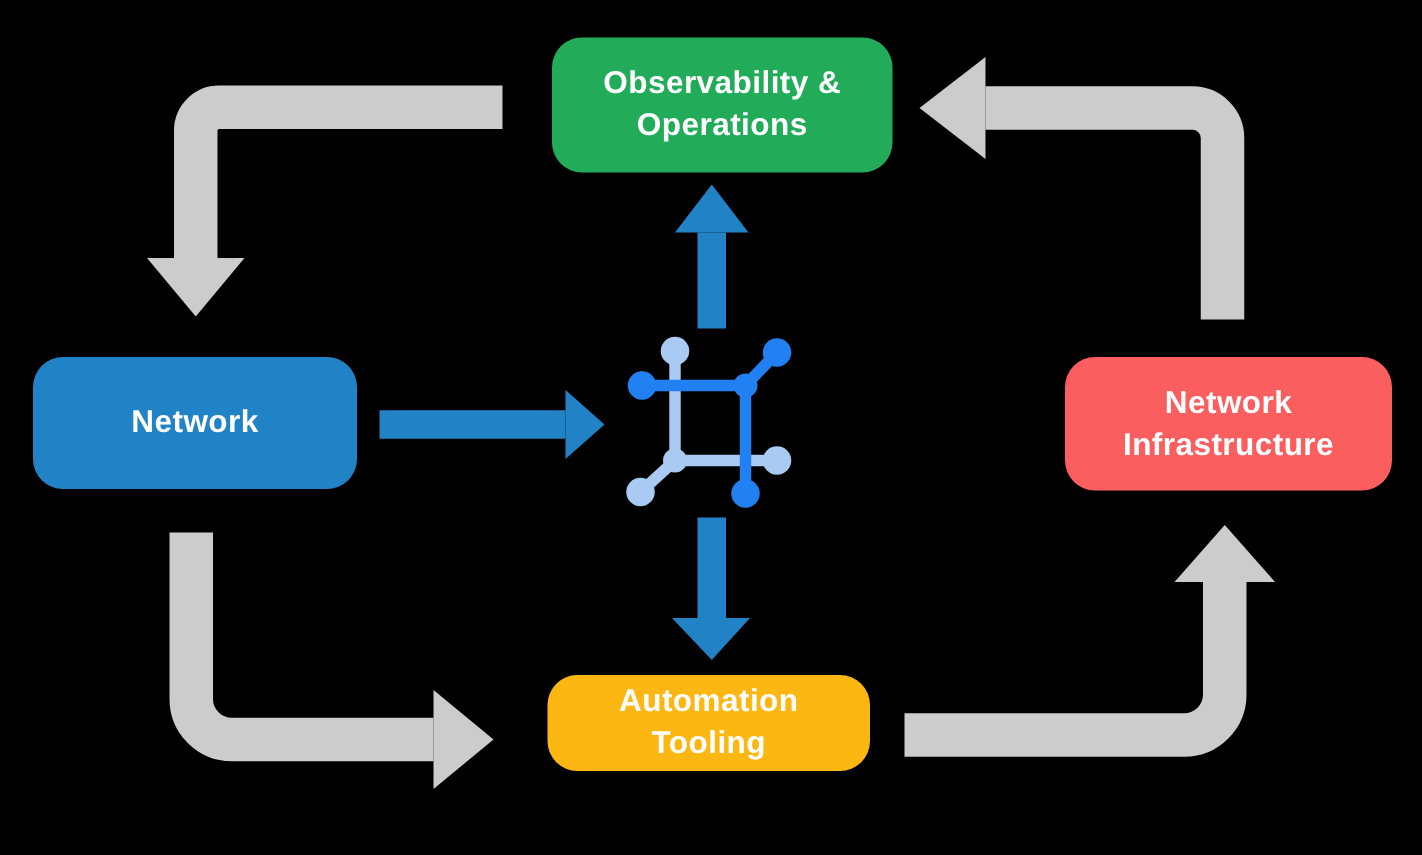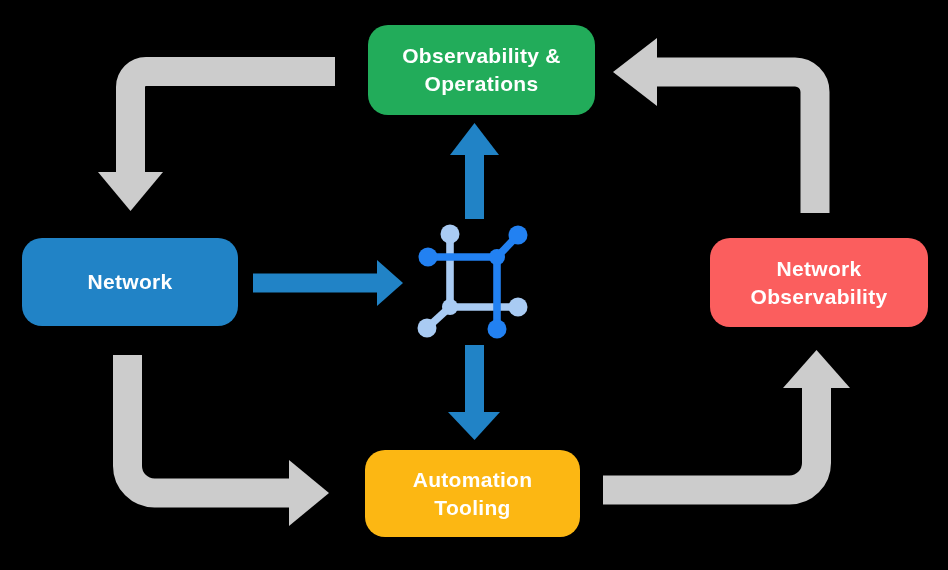--- a/index.html
+++ b/index.html
@@ -17,21 +17,21 @@
     display:flex;flex-direction:column;
     align-items:center;justify-content:center;
     color:var(--text,#fff);
     font-size:21px;font-weight:600;
     line-height:1.33;letter-spacing:.3px;
     text-align:center;
   }
   .node-observability{left:368px;top:25px;width:227px;height:90px;background:var(--green);}
   .node-operations{left:22px;top:238px;width:216px;height:88px;background:var(--blue);}
   .node-infrastructure{left:710px;top:238px;width:218px;height:89px;background:var(--red);}
-  .node-automation{left:365px;top:450px;width:215px;height:87px;background:var(--yellow);}
+  .node-automation{left:365px;top:450px;width:215px;height:64px;background:var(--yellow);}
   .gray-bar{fill:none;stroke:var(--arrow-gray);stroke-width:29;}
   .gray-head{fill:var(--arrow-gray);}
   .blue-fill{fill:var(--arrow-blue);}
   .icon-light-line{stroke:var(--icon-light-blue);stroke-width:7.6;fill:none;}
   .icon-light-dot{fill:var(--icon-light-blue);}
   .icon-dark-line{stroke:var(--icon-dark-blue);stroke-width:7.6;fill:none;}
   .icon-dark-dot{fill:var(--icon-dark-blue);}
 </style>
 </head>
 <body>
@@ -99,21 +99,21 @@
     <span>Observability &amp;</span>
     <span>Operations</span>
   </div>
 
   <div class="node node-operations">
     <span>Network</span>
   </div>
 
   <div class="node node-infrastructure">
     <span>Network</span>
-    <span>Observability</span>
+    <span>Infrastructure</span>
   </div>
 
   <div class="node node-automation">
     <span>Automation</span>
     <span>Tooling</span>
   </div>
 
 </div>
 
 </body></html>

